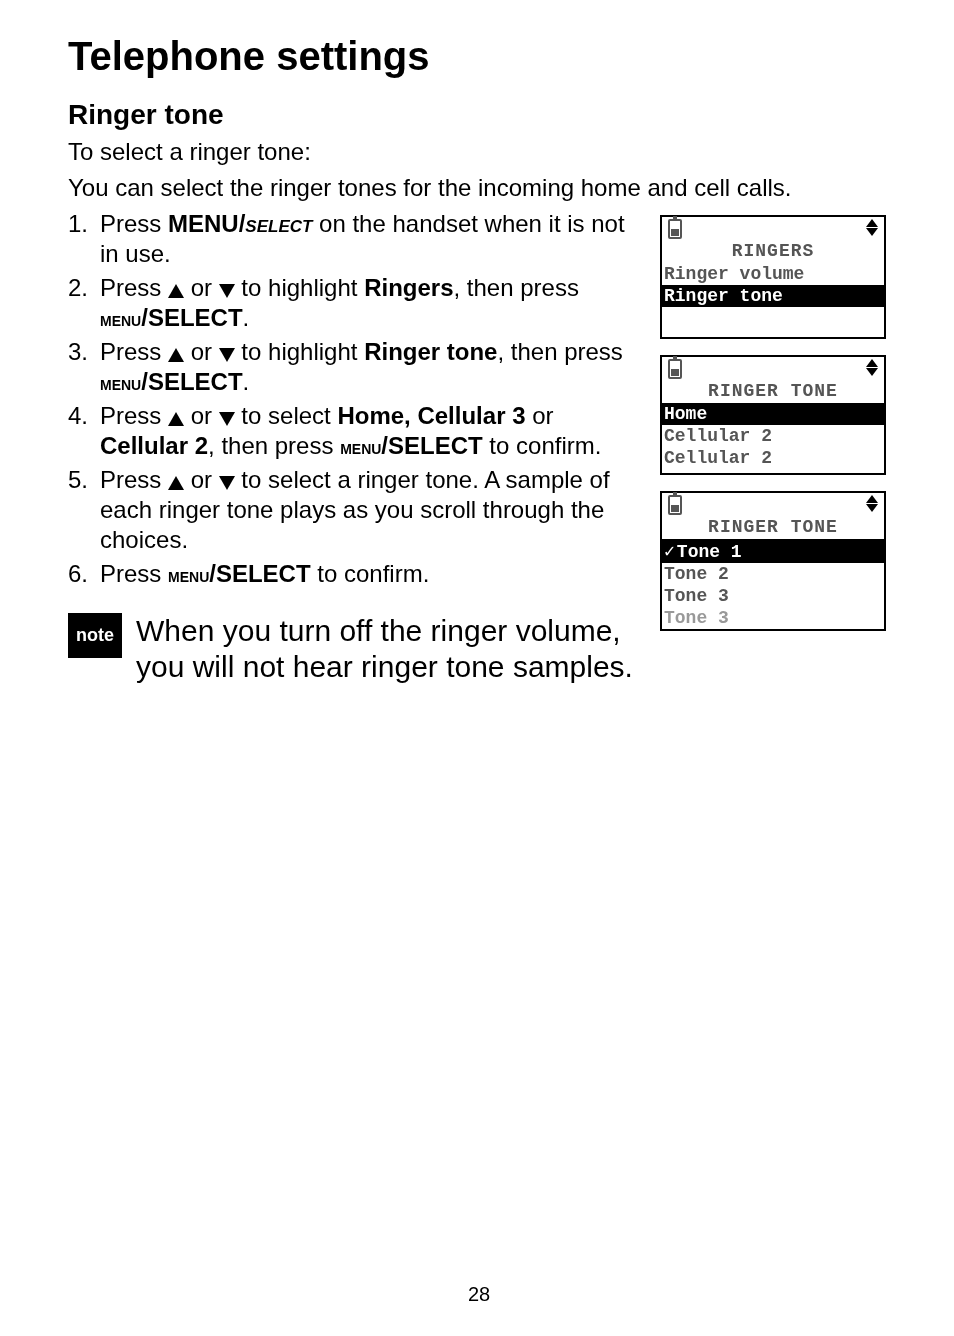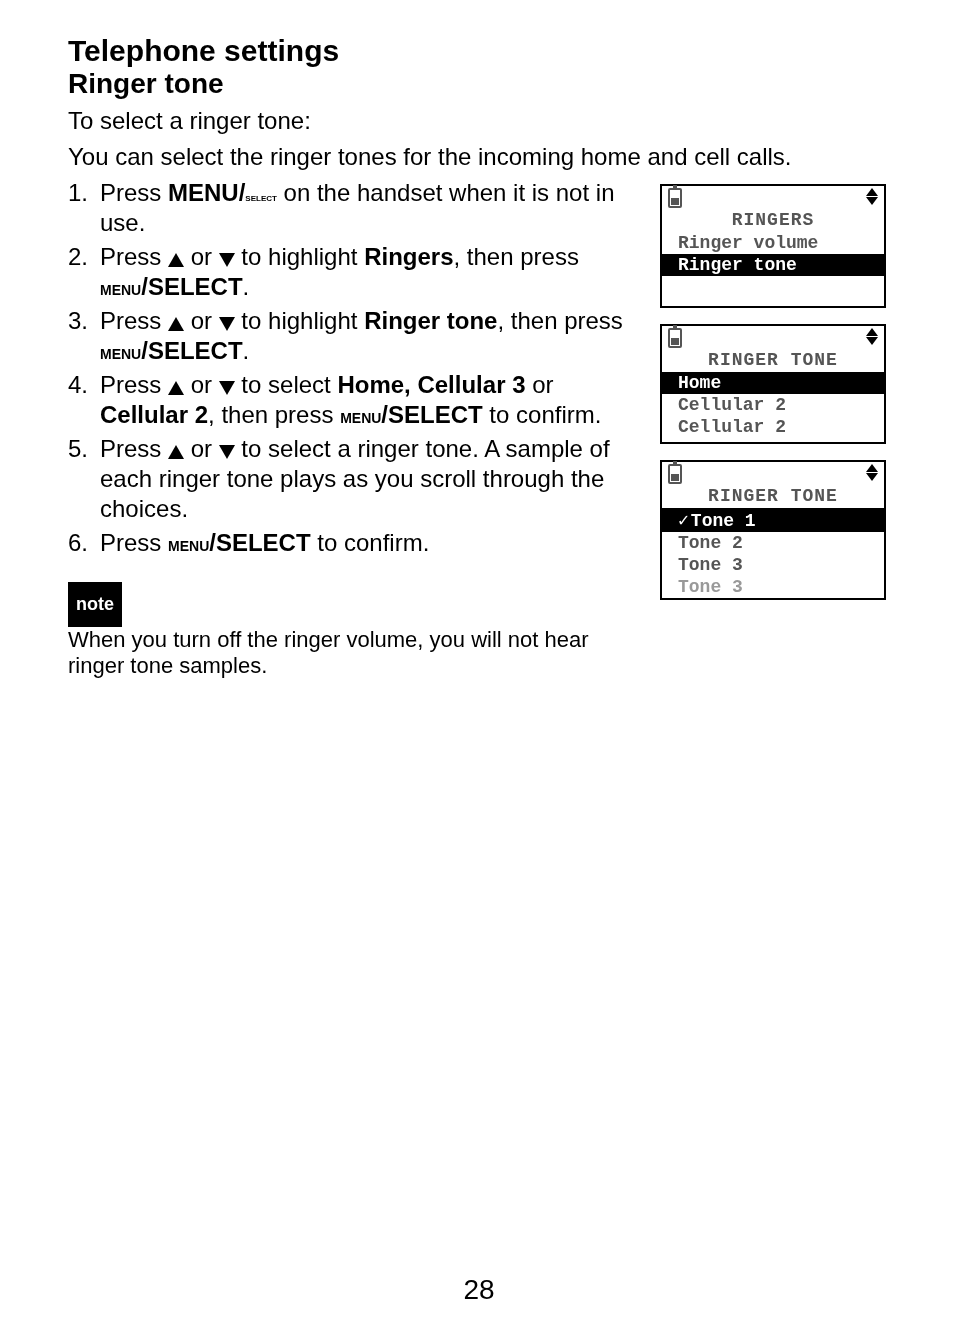--- a/index.html
+++ b/index.html
@@ -12,23 +12,23 @@
     color: #000;
     background: #fff;
   }
   .page {
     width: 954px;
     height: 1336px;
     padding: 34px 68px 40px 68px;
     position: relative;
   }
   .h1 {
-    font-size: 30px;
-    font-weight: bold;
-    margin: 0 0 0 0;
+    font-size: 40px;
+    font-weight: bold;
+    margin: 0 0 20px 0;
   }
   .h2 {
     font-size: 28px;
     font-weight: bold;
     margin: 0 0 6px 0;
   }
   .para {
     font-size: 24px;
     line-height: 1.25;
     margin: 0 0 6px 0;
@@ -57,34 +57,34 @@
   .sc { font-variant: small-caps; font-weight: bold; }
   .tri-up, .tri-down {
     display: inline-block;
     width: 0; height: 0;
     vertical-align: -2px;
   }
   .tri-up { border-left: 8px solid transparent; border-right: 8px solid transparent; border-bottom: 14px solid #000; }
   .tri-down { border-left: 8px solid transparent; border-right: 8px solid transparent; border-top: 14px solid #000; }
   .note-row {
     display: flex;
+    gap: 14px;
     margin-top: 24px;
     align-items: flex-start;
-    flex-direction: column;
   }
   .note-badge {
     background: #000;
     color: #fff;
     font-weight: bold;
     font-size: 18px;
     padding: 12px 8px;
     flex-shrink: 0;
   }
   .note-text {
-    font-size: 22px;
+    font-size: 30px;
     line-height: 1.2;
   }
   
   .lcd {
     width: 226px;
     border: 2px solid #000;
     font-family: "Courier New", monospace;
     font-size: 18px;
     font-weight: bold;
     color: #555;
@@ -121,61 +121,61 @@
     display: flex; flex-direction: column; gap: 1px;
   }
   .arrows .au { width:0;height:0;border-left:6px solid transparent;border-right:6px solid transparent;border-bottom:8px solid #000;}
   .arrows .ad { width:0;height:0;border-left:6px solid transparent;border-right:6px solid transparent;border-top:8px solid #000;}
   .lcd-title {
     text-align: center;
     padding: 0 4px 2px 4px;
     letter-spacing: 1px;
   }
   .lcd-row {
-    padding: 1px 16px;
+    padding: 1px 2px;
   }
   .lcd-row.sel {
     background: #000;
     color: #fff;
   }
   .lcd-row.faded {
     color: #999;
   }
   .lcd-row .chk::before {
     content: "✓";
     margin-right: 2px;
   }
   .lcd-spacer { height: 30px; }
   .lcd-spacer-sm { height: 4px; }
   .pagenum {
     position: absolute;
     bottom: 30px;
     left: 4px; right: 0;
     text-align: center;
-    font-size: 28px;
+    font-size: 20px;
   }
 </style>
 </head>
 <body>
 
 <div class="page">
 
   <h1 class="h1">Telephone settings</h1>
   <h2 class="h2">Ringer tone</h2>
   <p class="para">To select a ringer tone:</p>
   <p class="para">You can select the ringer tones for the incoming home and cell calls.</p>
 
   <div class="cols">
     <div class="left">
       <ol class="steps">
 
         <li>
           <span class="num">1.</span>
           <span class="body">
-            <span>Press </span><span class="b"><span>MENU/</span><span class="sc" style="font-size:12px;">select</span></span><span> on the handset when it is not in use.</span>
+            <span>Press </span><span class="b"><span>MENU/</span><span class="sc" style="font-size:24px;font-style:italic;">select</span></span><span> on the handset when it is not in use.</span>
           </span>
         </li>
 
         <li>
           <span class="num">2.</span>
           <span class="body">
             <span>Press </span><span class="tri-up"></span><span> or </span><span class="tri-down"></span><span> to highlight </span><span class="b">Ringers</span><span>, then press </span><span class="b"><span class="sc" style="font-size:20px;">menu</span><span>/SELECT</span></span><span>.</span>
           </span>
         </li>
 

